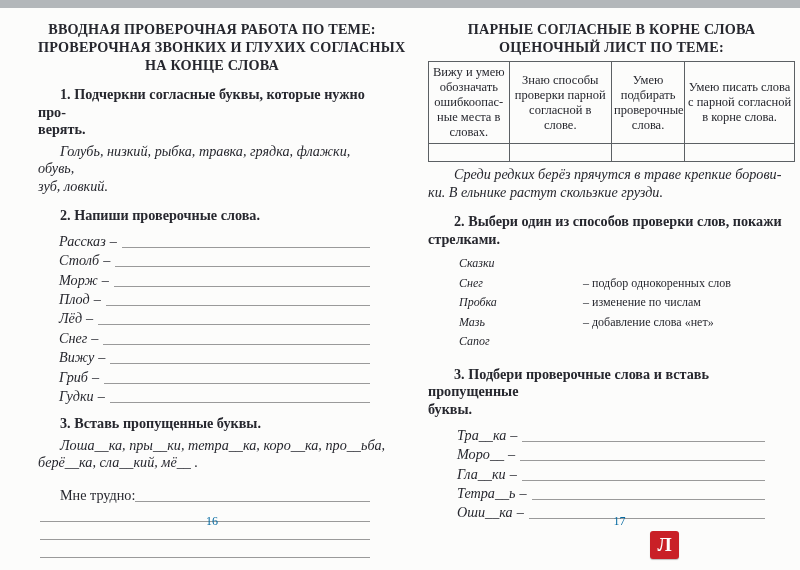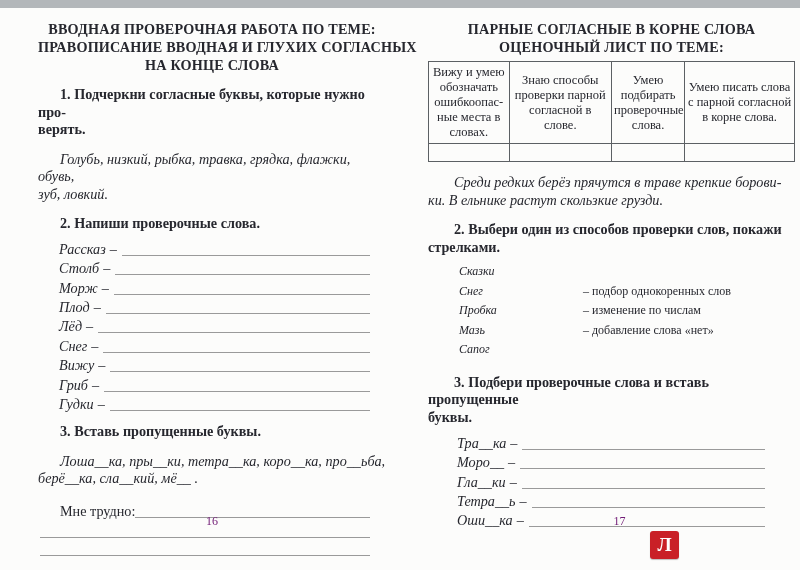--- a/index.html
+++ b/index.html
@@ -37,43 +37,43 @@
   .score-table{border-collapse:collapse;width:100%;margin-top:5px;table-layout:fixed;}
   .score-table td{border:1px solid #5c6064;font-size:12.5px;line-height:15px;text-align:center;vertical-align:middle;padding:3px 2px;}
   .score-table .empty td{height:17px;padding:0;}
 
   .pair-row{display:flex;height:19.6px;align-items:flex-start;font-size:12px;padding-left:31px;}
   .pair-row .w{font-style:italic;width:124px;white-space:nowrap;}
   .pair-row .m{white-space:nowrap;}
 
   .rp .fill-row{padding-left:29px;padding-right:30px;}
 
-  .pagenum{position:absolute;top:514px;font-size:12px;text-align:center;color:#701a75;}
+  .pagenum{position:absolute;top:514px;font-size:12px;text-align:center;color:#0369a1;}
   .pagenum.pn-left{left:38px;width:348px;}
   .pagenum.pn-right{left:436px;width:367px;}
 
   .logo{
     position:absolute;left:650px;top:531px;width:29px;height:28px;
     border-radius:3px;display:flex;align-items:center;justify-content:center;
     color:#fff;font-weight:bold;font-size:19px;font-family:"Liberation Serif",serif;
     box-shadow:0 1px 1px rgba(0,0,0,.25);
   }
   .mt10{margin-top:10px;} .mt12{margin-top:12px;} .mt6{margin-top:6px;}
-  .mt4{margin-top:12px;} .mt8{margin-top:8px;}
+  .mt4{margin-top:4px;} .mt8{margin-top:8px;}
 </style>
 </head>
 <body>
 
 <div class="canvas">
   <div class="edge-top" style="background: rgb(179, 183, 186);"></div>
 
   <div class="page page-left">
     <div class="title">
       <div>ВВОДНАЯ ПРОВЕРОЧНАЯ РАБОТА ПО ТЕМЕ:</div>
-      <div>ПРАВОПИСАНИЕ ВВОДНАЯ И ГЛУХИХ СОГЛАСНЫХ</div>
+      <div>ПРОВЕРОЧНАЯ ЗВОНКИХ И ГЛУХИХ СОГЛАСНЫХ</div>
       <div>НА КОНЦЕ СЛОВА</div>
     </div>
 
     <div class="heading mt12">
       <span class="ln ind">1. Подчеркни согласные буквы, которые нужно про-</span>
       <span class="ln">верять.</span>
     </div>
     <div class="itpar mt4">
       <span class="ln">Голубь, низкий, рыбка, травка, грядка, флажки, обувь,</span>
       <span class="ln">зуб, ловкий.</span>

